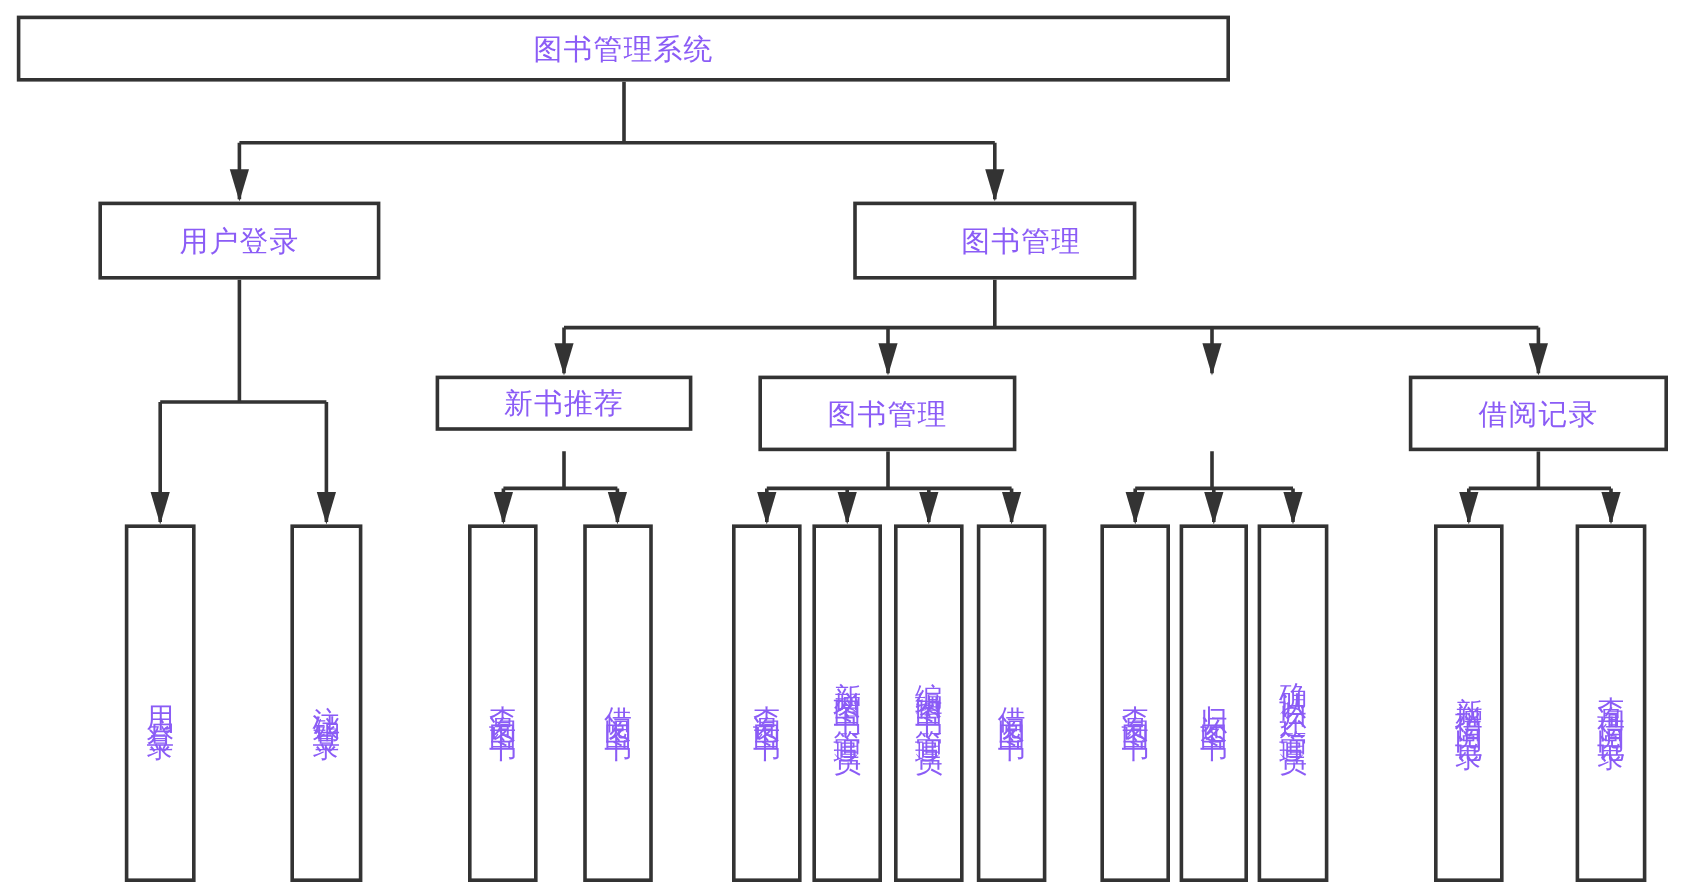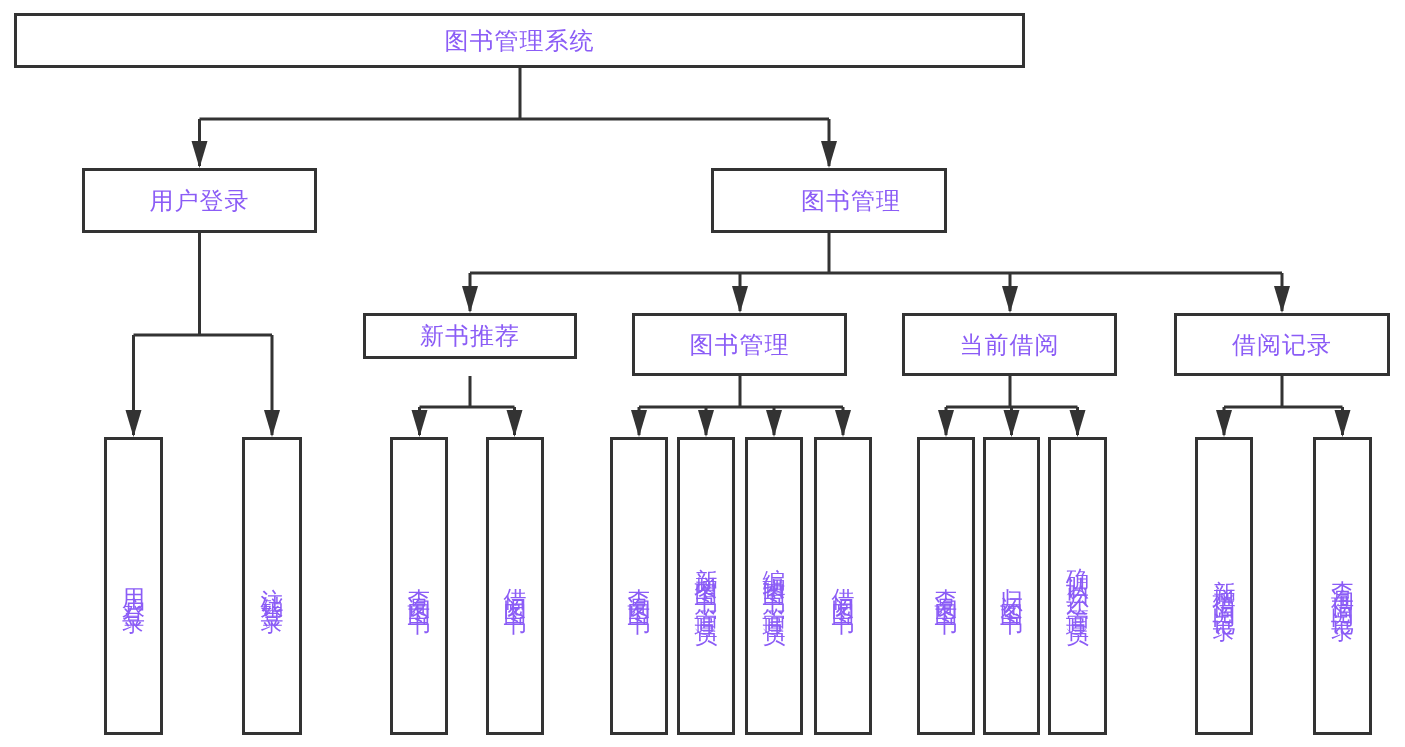--- a/index.html
+++ b/index.html
@@ -83,21 +83,20 @@
     </g>
   </svg>
 
   <div class="node h" style="left:14px; top:13px; width:1011px; height:55px;">图书管理系统</div>
 
   <div class="node h" style="left:82px; top:168px; width:235px; height:65px;">用户登录</div>
   <div class="node h" style="left:711px; top:168px; width:236px; height:65px;padding-left:44px;">图书管理</div>
 
   <div class="node h" style="left:363px; top:313px; width:214px; height:46px;">新书推荐</div>
   <div class="node h" style="left:632px; top:313px; width:215px; height:63px;">图书管理</div>
-  <div class="node h" style="left:902px; top:313px; width:215px; height:63px;">当前借阅</div>
   <div class="node h" style="left:1174px; top:313px; width:216px; height:63px;">借阅记录</div>
 
   <div class="node v" style="left:104px; top:437px; width:59px; height:298px;">用户登录</div>
   <div class="node v" style="left:242px; top:437px; width:60px; height:298px;">注销登录</div>
 
   <div class="node v" style="left:390px; top:437px; width:58px; height:298px;">查询图书</div>
   <div class="node v" style="left:486px; top:437px; width:58px; height:298px;">借阅图书</div>
 
   <div class="node v" style="left:610px; top:437px; width:58px; height:298px;">查询图书</div>
   <div class="node v" style="left:677px; top:437px; width:58px; height:298px;">新增图书（管理员）</div>

